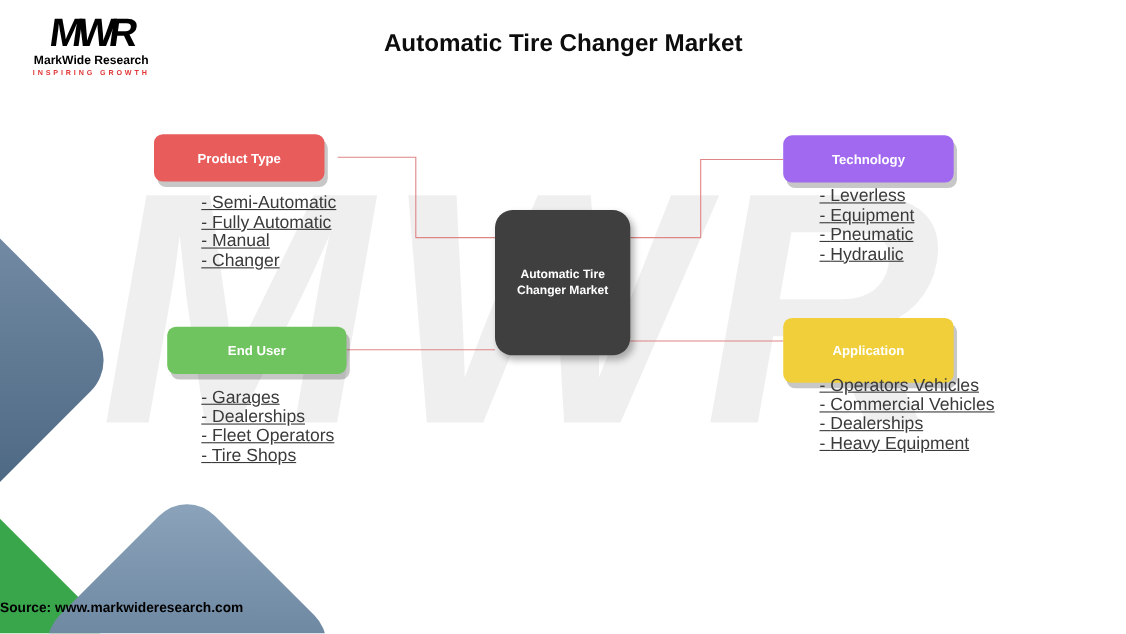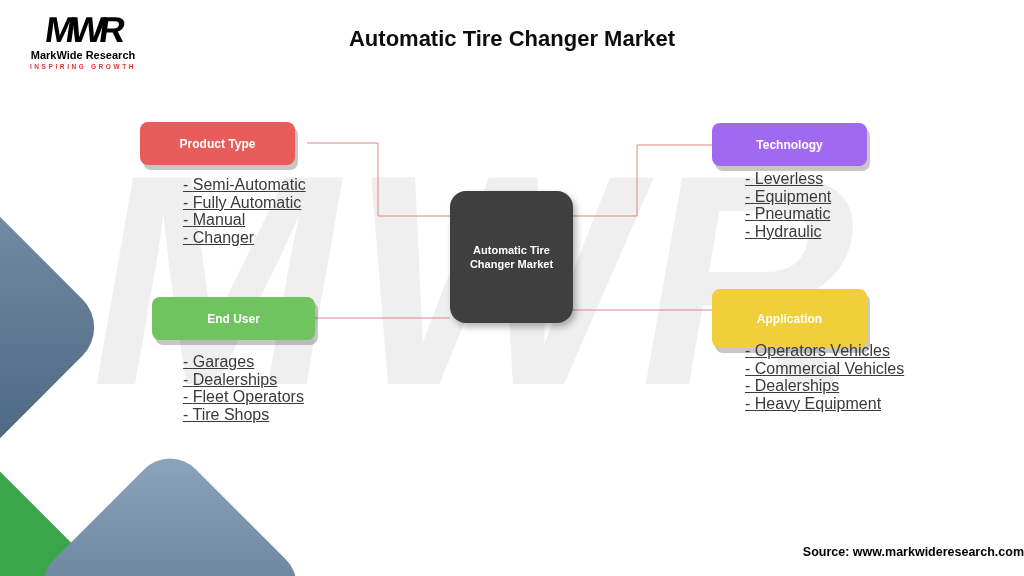--- a/index.html
+++ b/index.html
@@ -89,21 +89,21 @@
   }
   .branch-list li::before { content: "- "; }
   .list-pt   { left: 183px; top: 176px; }
   .list-tech { left: 745px; top: 170px; }
   .list-eu   { left: 183px; top: 353px; }
   .list-app  { left: 745px; top: 342px; }
 
   
   .source-line {
     position: absolute; bottom: 17px; left: 0; width: 100%;
-    text-align: right; font-size: 12.5px; font-weight: bold; color: #000;
+    text-align: left; font-size: 12.5px; font-weight: bold; color: #000;
   }
   .disclaimer {
     position: absolute; right: 14px; bottom: 13px;
     font-size: 9.5px; color: #1a1a1a;
   }
 </style>
 </head>
 <body>
 
 <div class="canvas">

